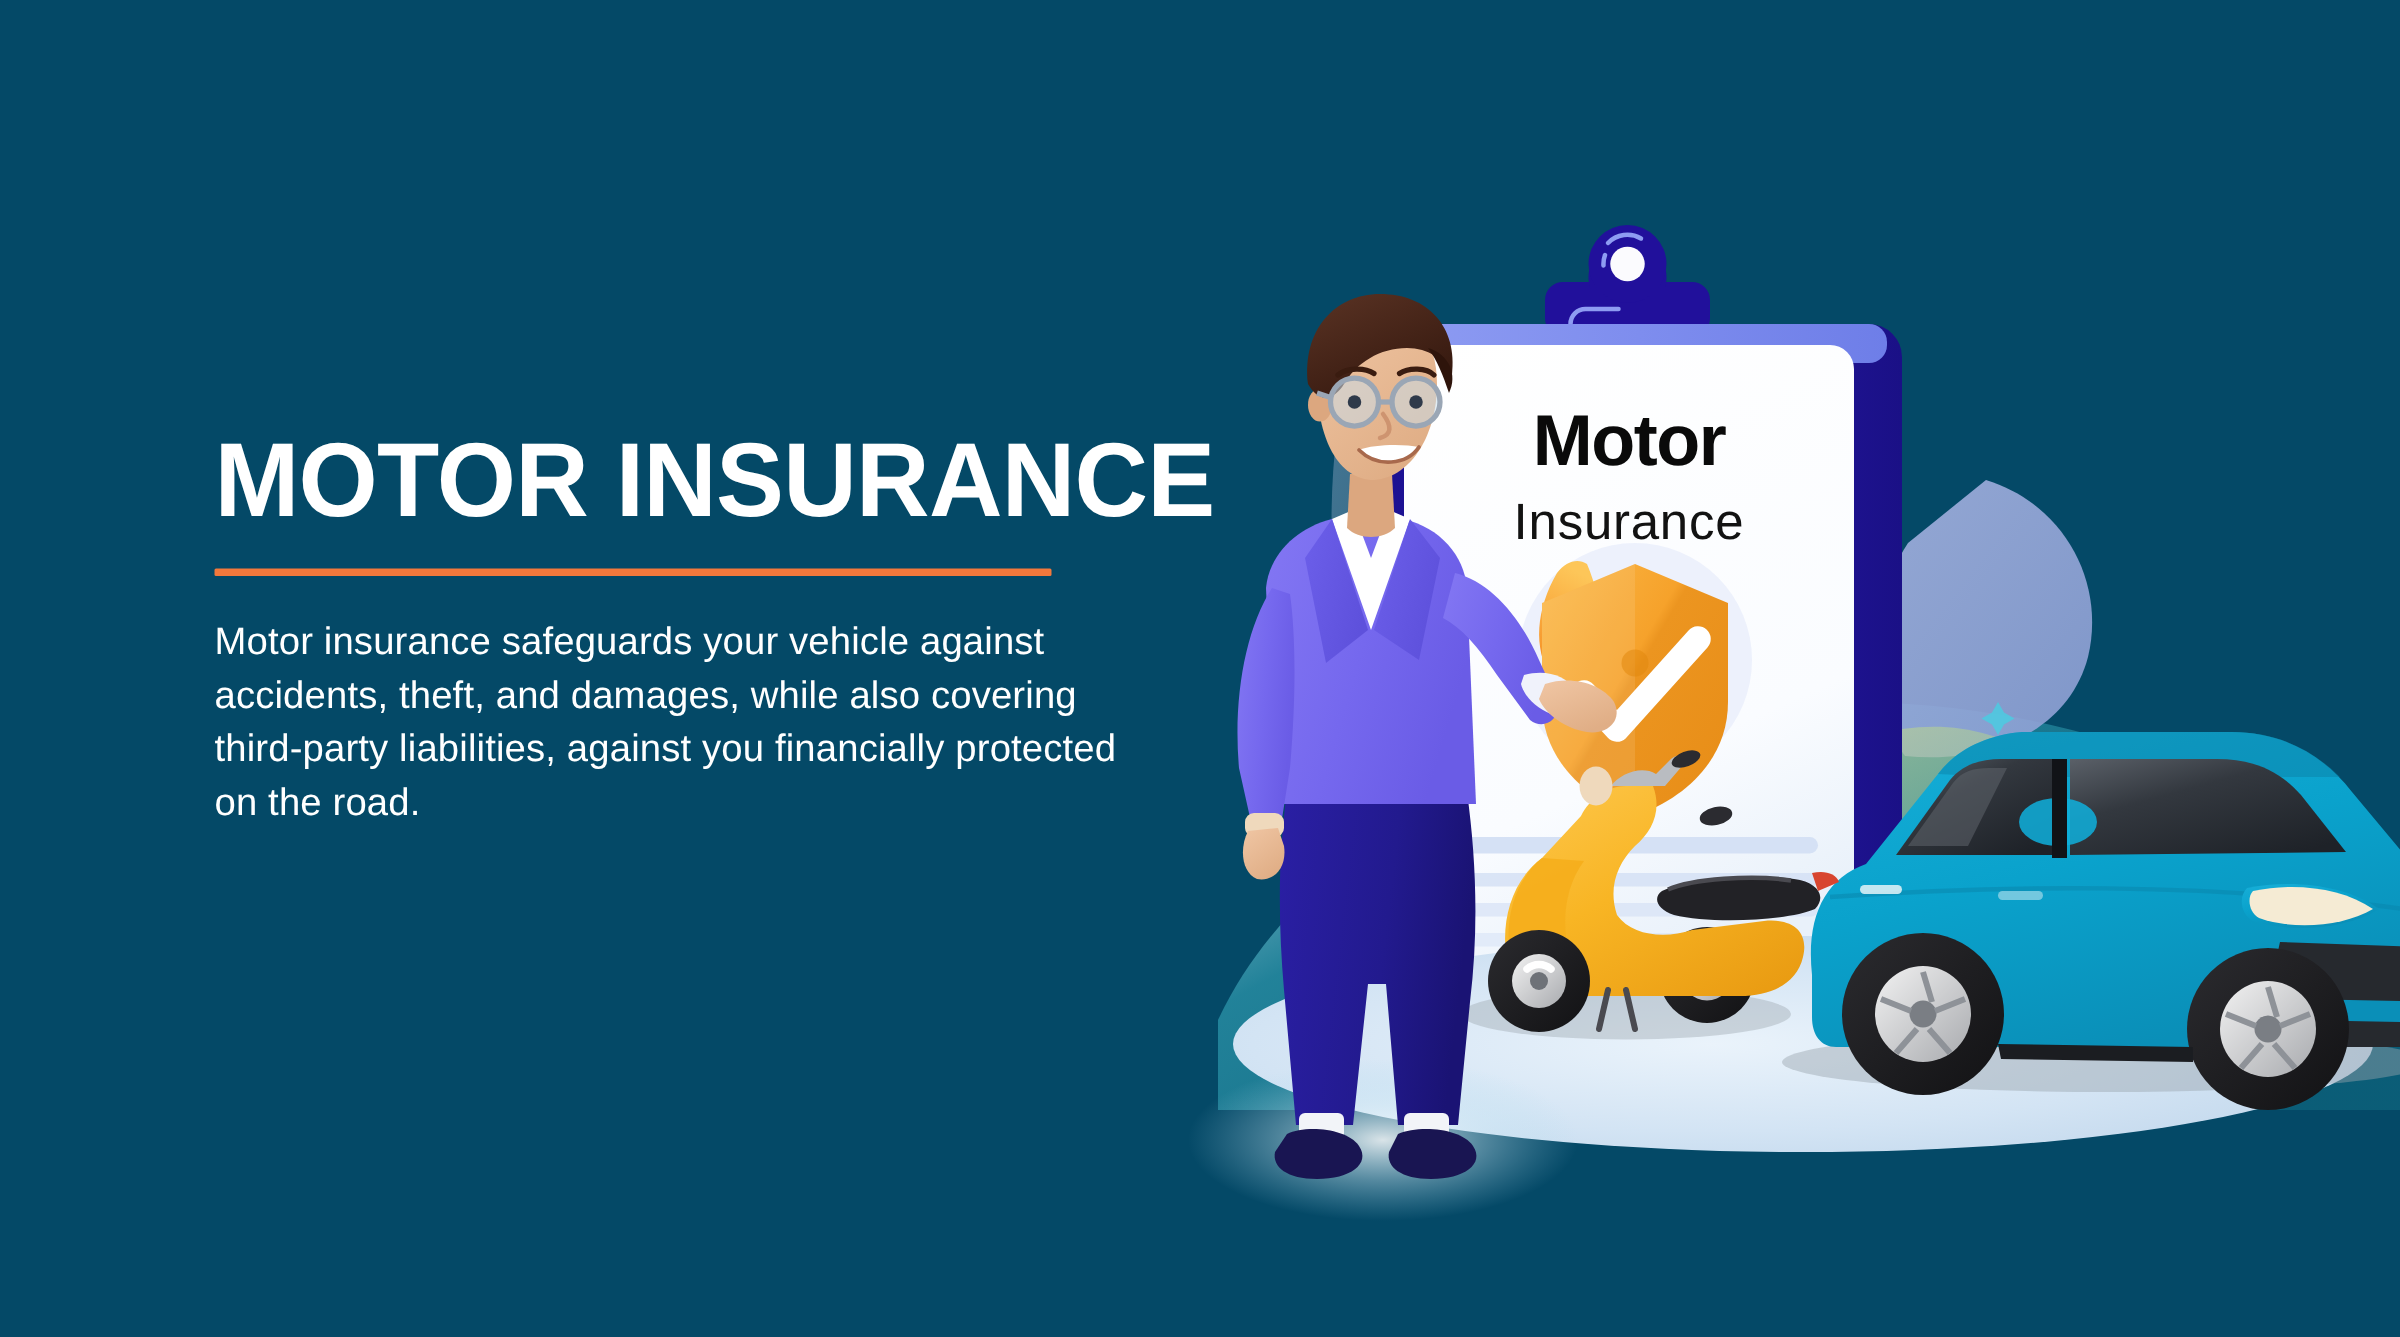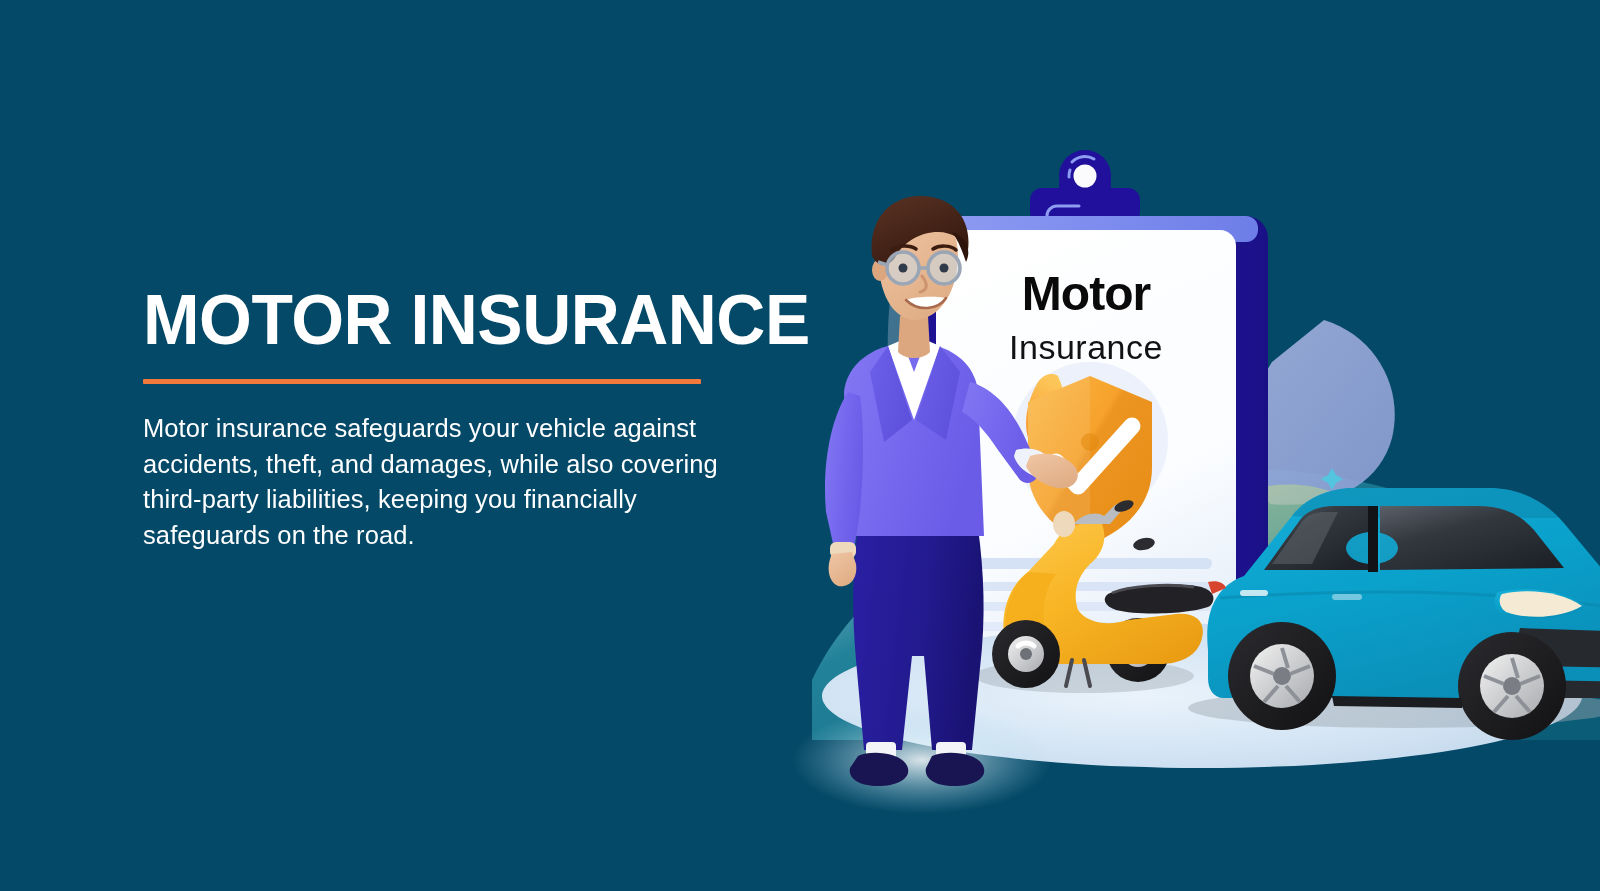--- a/index.html
+++ b/index.html
@@ -59,21 +59,21 @@
   .illustration svg { display:block; width:860px; height:720px; }
 </style>
 </head>
 <body>
 
 <div class="banner">
 
   <div class="text-block">
     <div class="headline">MOTOR INSURANCE</div>
     <div class="divider"></div>
-    <p class="body-copy">Motor insurance safeguards your vehicle against accidents, theft, and damages, while also covering third-party liabilities, keeping you financially safeguards on the road.</p>
+    <p class="body-copy">Motor insurance safeguards your vehicle against accidents, theft, and damages, while also covering third-party liabilities, against you financially protected on the road.</p>
   </div>
 
   <div class="illustration">
     <svg viewBox="0 0 860 720" xmlns="http://www.w3.org/2000/svg">
       <defs>
         <linearGradient id="gKhaki" x1="0" y1="0" x2="0.6" y2="1">
           <stop offset="0" stop-color="#C8B887"></stop>
           <stop offset="1" stop-color="#A99A6E"></stop>
         </linearGradient>
         <linearGradient id="gSteel" x1="0" y1="0" x2="0.5" y2="1">

